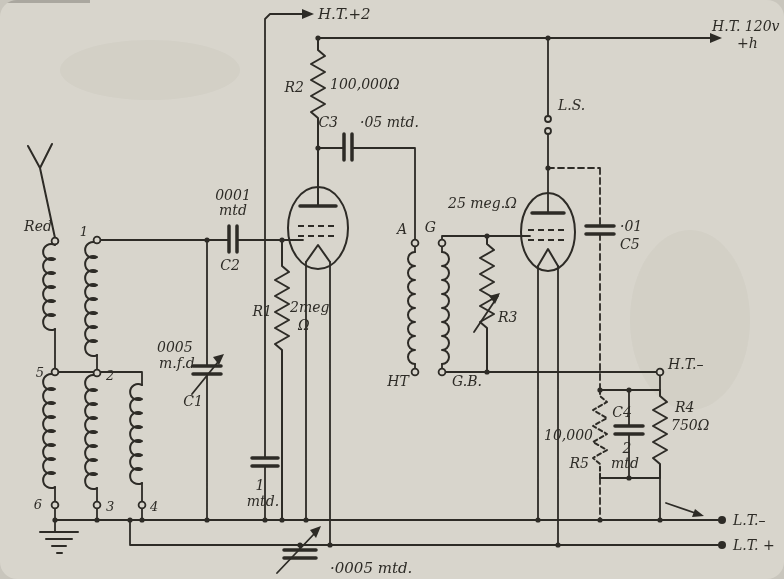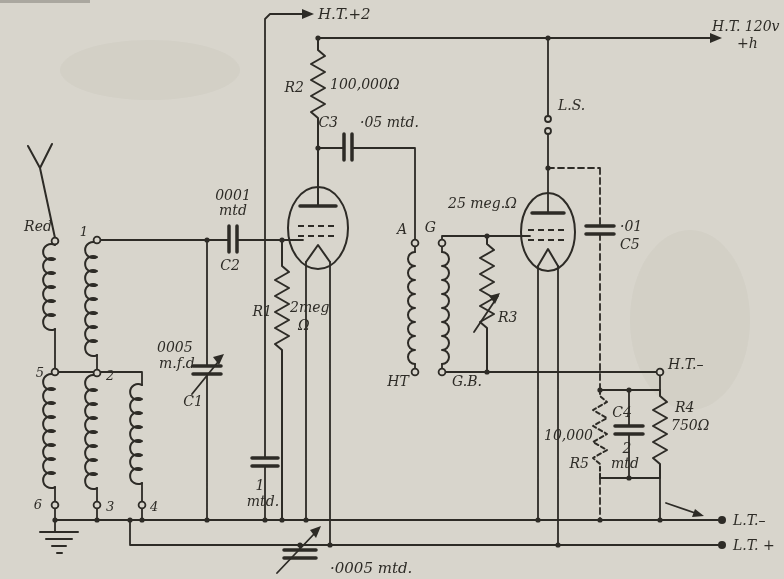--- a/index.html
+++ b/index.html
@@ -1,16 +1,16 @@
 <!DOCTYPE html>
 <html><head>
 <meta charset="utf-8">
 <style>
   html,body{margin:0;padding:0;background:#c9c6bd;}
-  #page{width:784px;height:579px;position:relative;overflow:hidden;}
+  #page{width:784px;height:579px;position:relative;overflow:hidden;border-radius:17px;}
   svg{display:block;}
   .wire{fill:none;stroke:#2d2b26;stroke-width:1.8;stroke-linecap:round;stroke-linejoin:round;}
   .comp{fill:none;stroke:#2d2b26;stroke-width:2;stroke-linecap:round;stroke-linejoin:round;}
   .plate{fill:none;stroke:#2d2b26;stroke-width:3.5;stroke-linecap:round;}
   .dashwire{fill:none;stroke:#2d2b26;stroke-width:1.8;stroke-dasharray:6 4;stroke-linecap:round;}
   .dashzig{fill:none;stroke:#2d2b26;stroke-width:2;stroke-dasharray:4 3;stroke-linecap:round;stroke-linejoin:round;}
   .griddash{fill:none;stroke:#2d2b26;stroke-width:1.8;stroke-dasharray:6 4;}
   .dot{fill:#2d2b26;stroke:none;}
   .term{fill:#d8d5cc;stroke:#2d2b26;stroke-width:1.8;}
   .head{fill:#2d2b26;stroke:none;}

